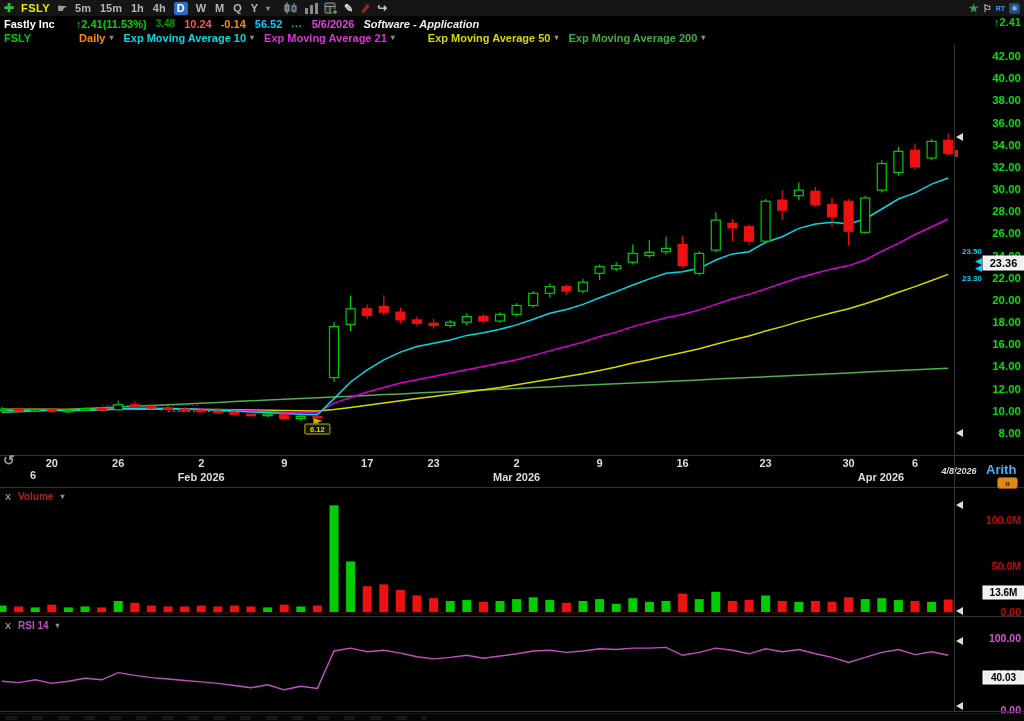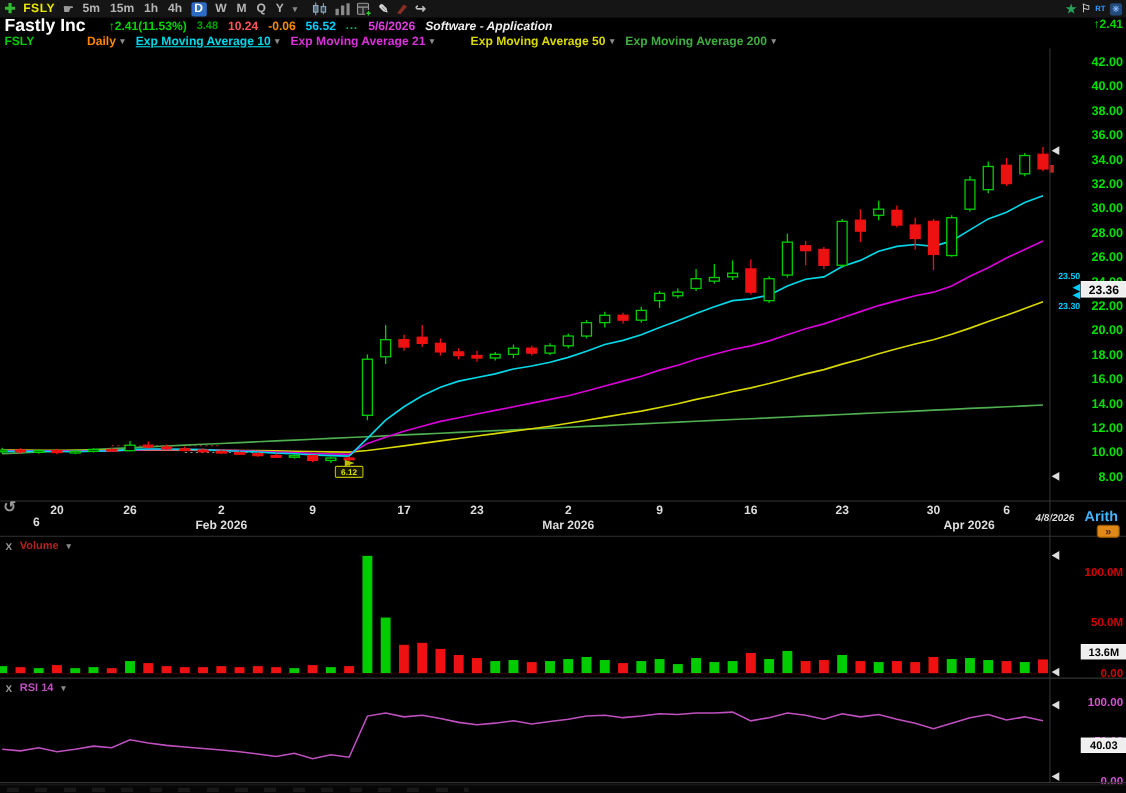--- a/index.html
+++ b/index.html
@@ -21,21 +21,21 @@
   .sharearrow{color:#bbb;font-size:12px;}
   .rightgrp{margin-left:auto;display:flex;align-items:center;gap:4px;padding-right:4px;}
   .star{color:#2aa05a;font-size:11px;}
   .flag{color:#ccc;font-size:10px;}
   .rt{color:#3a9bff;font-size:7px;font-weight:bold;}
   .bluechip{width:11px;height:11px;background:#224a7a;border-radius:2px;color:#88bbff;
     font-size:8px;line-height:11px;text-align:center;}
   
   .row2{position:absolute;top:16px;left:0;width:1000px;height:15px;display:flex;align-items:center;
     gap:9px;padding-left:4px;box-sizing:border-box;font-size:11px;font-weight:bold;color:#eee;}
-  .qname{font-size:16px;color:#fff;}
+  .qname{font-size:11px;color:#fff;}
   .g{color:#00d500;margin-left:12px;} .dg{color:#00a000;font-size:10px;} .r{color:#ff5555;} .o{color:#ff8a00;}
   .c{color:#00cfff;} .dots{color:#00cc66;font-size:10px;letter-spacing:1px;} .m{color:#e040e0;}
   .sector{color:#efefef;font-style:italic;}
   .rchange{position:absolute;top:16px;right:3px;font-size:11px;font-weight:bold;color:#00d500;}
   
   .row3{position:absolute;top:31px;left:0;width:1024px;height:13px;display:flex;align-items:center;
     gap:10px;padding-left:4px;box-sizing:border-box;font-size:11px;font-weight:bold;}
   .ind{display:flex;align-items:center;gap:4px;}
   .ind .dd{font-size:8px;}
   
@@ -110,36 +110,36 @@
       <span class="rt">RT</span>
       <span class="bluechip">✳</span>
     </span>
   </div>
 
   <div class="row2">
     <span class="qname">Fastly Inc</span>
     <span class="g">↑2.41(11.53%)</span>
     <span class="dg">3.48</span>
     <span class="r">10.24</span>
-    <span class="o">-0.06</span>
+    <span class="o">-0.14</span>
     <span class="c">56.52</span>
     <span class="dots">...</span>
     <span class="m">5/6/2026</span>
     <span class="sector">Software - Application</span>
   </div>
   <span class="rchange">↑2.41</span>
 
   <div class="row3" id="indrow">
       <span class="ind">
         <span style="color: rgb(0, 204, 0);">FSLY</span>
         <span style="color: rgb(255, 136, 0); padding-left: 44px;">Daily</span>
         <span class="dd">▾</span>
       </span>
       <span class="ind">
-        <span style="color: rgb(0, 216, 232); text-decoration: underline;">Exp Moving Average 10</span>
+        <span style="color: rgb(0, 216, 232);">Exp Moving Average 10</span>
         <span class="dd">▾</span>
       </span>
       <span class="ind">
         <span style="color: rgb(216, 50, 216);">Exp Moving Average 21</span>
         <span class="dd">▾</span>
       </span>
       <span class="ind">
         <span style="color: rgb(216, 216, 0); padding-left: 23px;">Exp Moving Average 50</span>
         <span class="dd">▾</span>
       </span>

